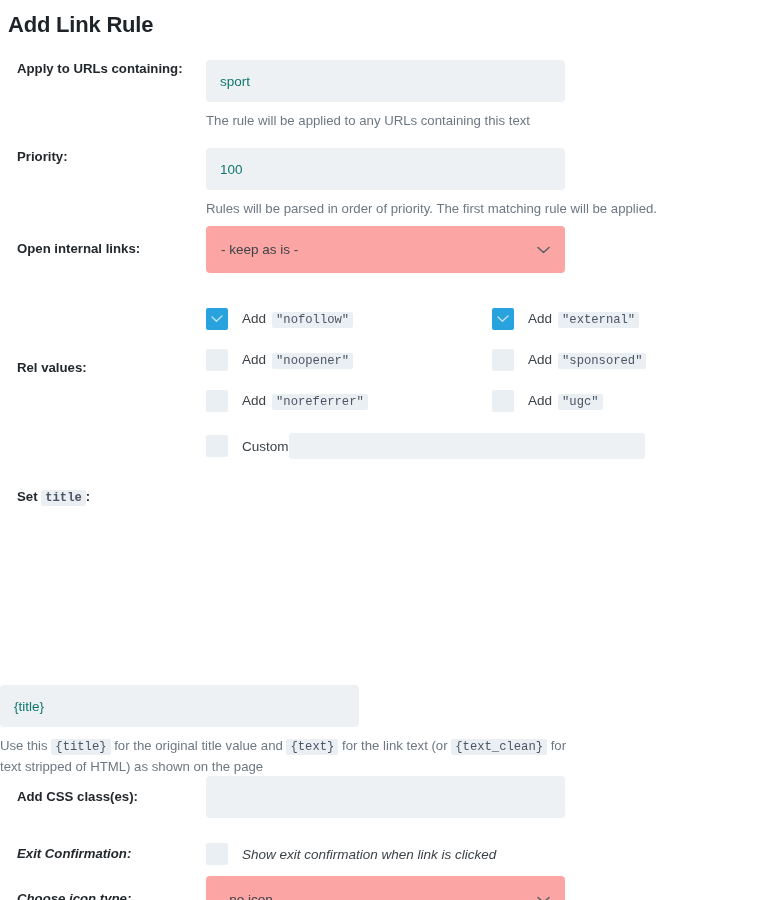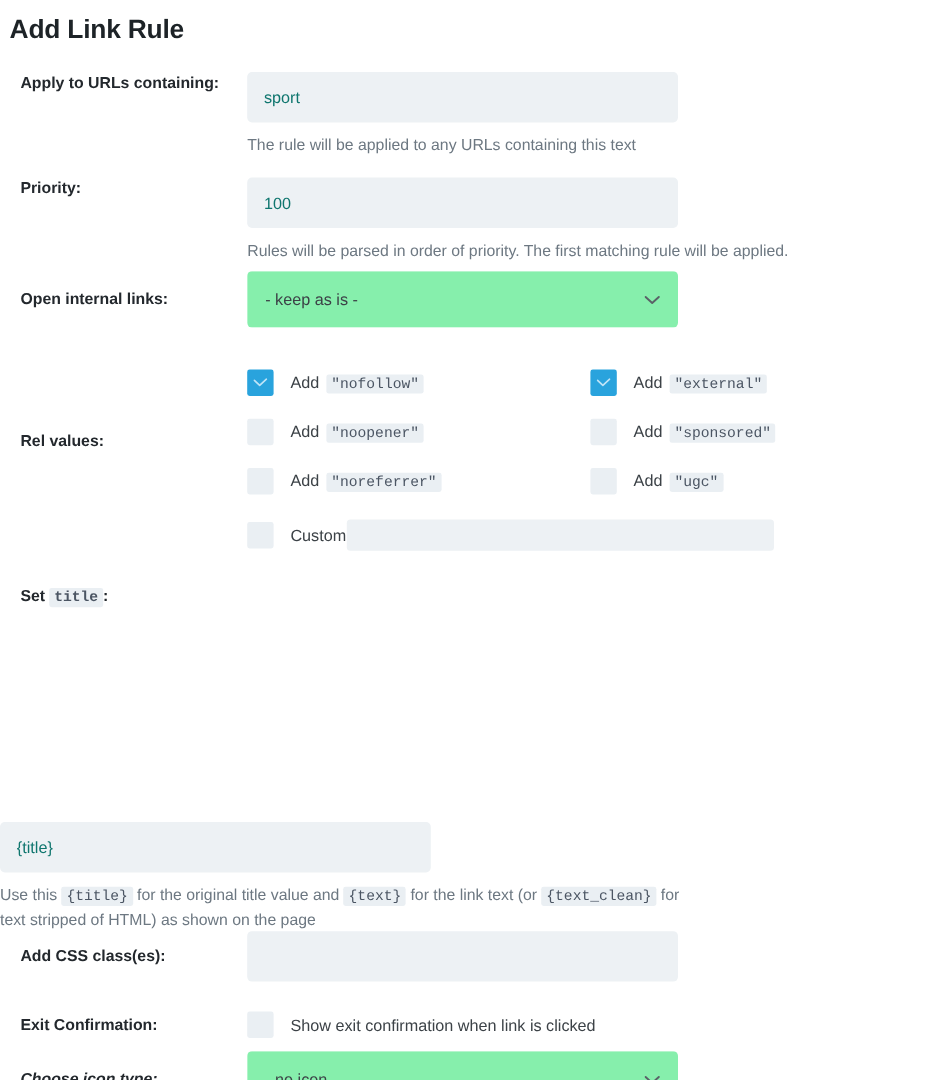--- a/index.html
+++ b/index.html
@@ -73,21 +73,21 @@
     color: #0f766e;
     outline: none;
   }
   .txt::placeholder { color: #8a949c; }
 
   .sel {
     position: relative;
     box-sizing: border-box;
     width: 359px;
     height: 47px;
-    background: #86efac;
+    background: #fca5a5;
     border: 1px solid transparent;
     border-radius: 4px;
     display: flex;
     align-items: center;
     padding: 0 14px;
     font-size: 13.5px;
     color: #3c4247;
   }
   .sel .caret {
     position: absolute;
@@ -328,21 +328,21 @@
 
     
     <div class="row" style="margin-bottom:24px;">
       <div class="label-cell" style="padding-top:12px;">Add CSS class(es):</div>
       <div class="field-cell">
         <input class="txt" type="text" value="" style="">
       </div>
     </div>
 
     
-    <div class="row" style="margin-bottom:10px;">
+    <div class="row" style="margin-bottom:10px;font-style:italic;">
       <div class="label-cell" style="padding-top:3px;">Exit Confirmation:</div>
       <div class="field-cell">
         <div class="check-item">
           <span class="cbx">
             
           </span>
           <span class="cb-label">Show exit confirmation when link is clicked</span>
         </div>
       </div>
     </div>

